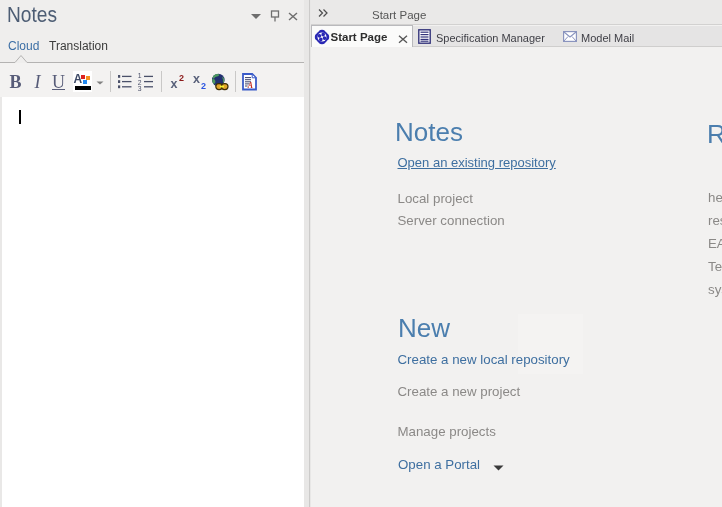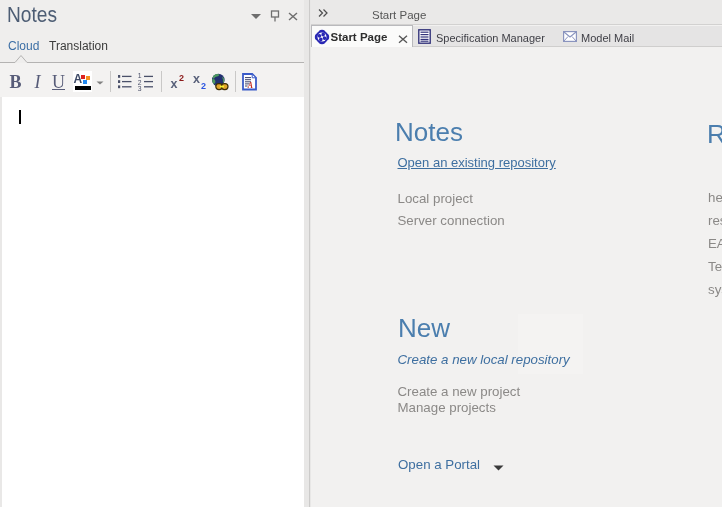--- a/index.html
+++ b/index.html
@@ -182,23 +182,23 @@
   <div class="abs" style="left:270px; top:32px; font-size:11px; color:#3f3f46;">Model Mail</div>
 
   <div class="abs" style="left:207px; top:314px; width:65px; height:60px; background:#f4f3f2;"></div>
 
   <div class="abs" style="left:84px; top:117px; font-size:26px; color:#4b7eae;">Notes</div>
   <div class="abs" style="left:86.5px; top:155px; font-size:13px; color:#3e6fa0;text-decoration:underline;">Open an existing repository</div>
   <div class="abs" style="left:86.5px; top:191px; font-size:13.3px; color:#8b8987;">Local project</div>
   <div class="abs" style="left:86.5px; top:213px; font-size:13.3px; color:#8b8987;text-align:right;">Server connection</div>
 
   <div class="abs" style="left:87px; top:313px; font-size:26px; color:#4b7eae;">New</div>
-  <div class="abs" style="left:86.5px; top:352px; font-size:13.3px; color:#3e6fa0;font-style:italic;">Create a new local repository</div>
+  <div class="abs" style="left:86.5px; top:352px; font-size:13.3px; color:#3e6fa0;">Create a new local repository</div>
   <div class="abs" style="left:86.5px; top:384px; font-size:13.3px; color:#8b8987;">Create a new project</div>
-  <div class="abs" style="left:86.5px; top:400px; font-size:13.3px; color:#8b8987;text-align:center;">Manage projects</div>
+  <div class="abs" style="left:86.5px; top:424px; font-size:13.3px; color:#8b8987;text-align:center;">Manage projects</div>
 
   <div class="abs" style="left:87px; top:457px; font-size:13.3px; color:#3e6fa0;">Open a Portal</div>
   <svg class="abs" style="left:181px; top:464px;" width="13" height="8" viewBox="0 0 13 8">
     <path d="M1.5 1.5 L11.5 1.5 L6.5 6.5 Z" fill="#3a3a3a"></path>
   </svg>
 
   <div class="abs" style="left:396px; top:119px; font-size:26px; color:#4b7eae; white-space:nowrap;">Resources</div>
   <div class="abs" style="left:397px; top:190px; font-size:13.3px; color:#8b8987; white-space:nowrap;">help</div>
   <div class="abs" style="left:397px; top:213px; font-size:13.3px; color:#8b8987; white-space:nowrap;">resources</div>
   <div class="abs" style="left:397px; top:236px; font-size:13.3px; color:#8b8987; white-space:nowrap;">EA community</div>

